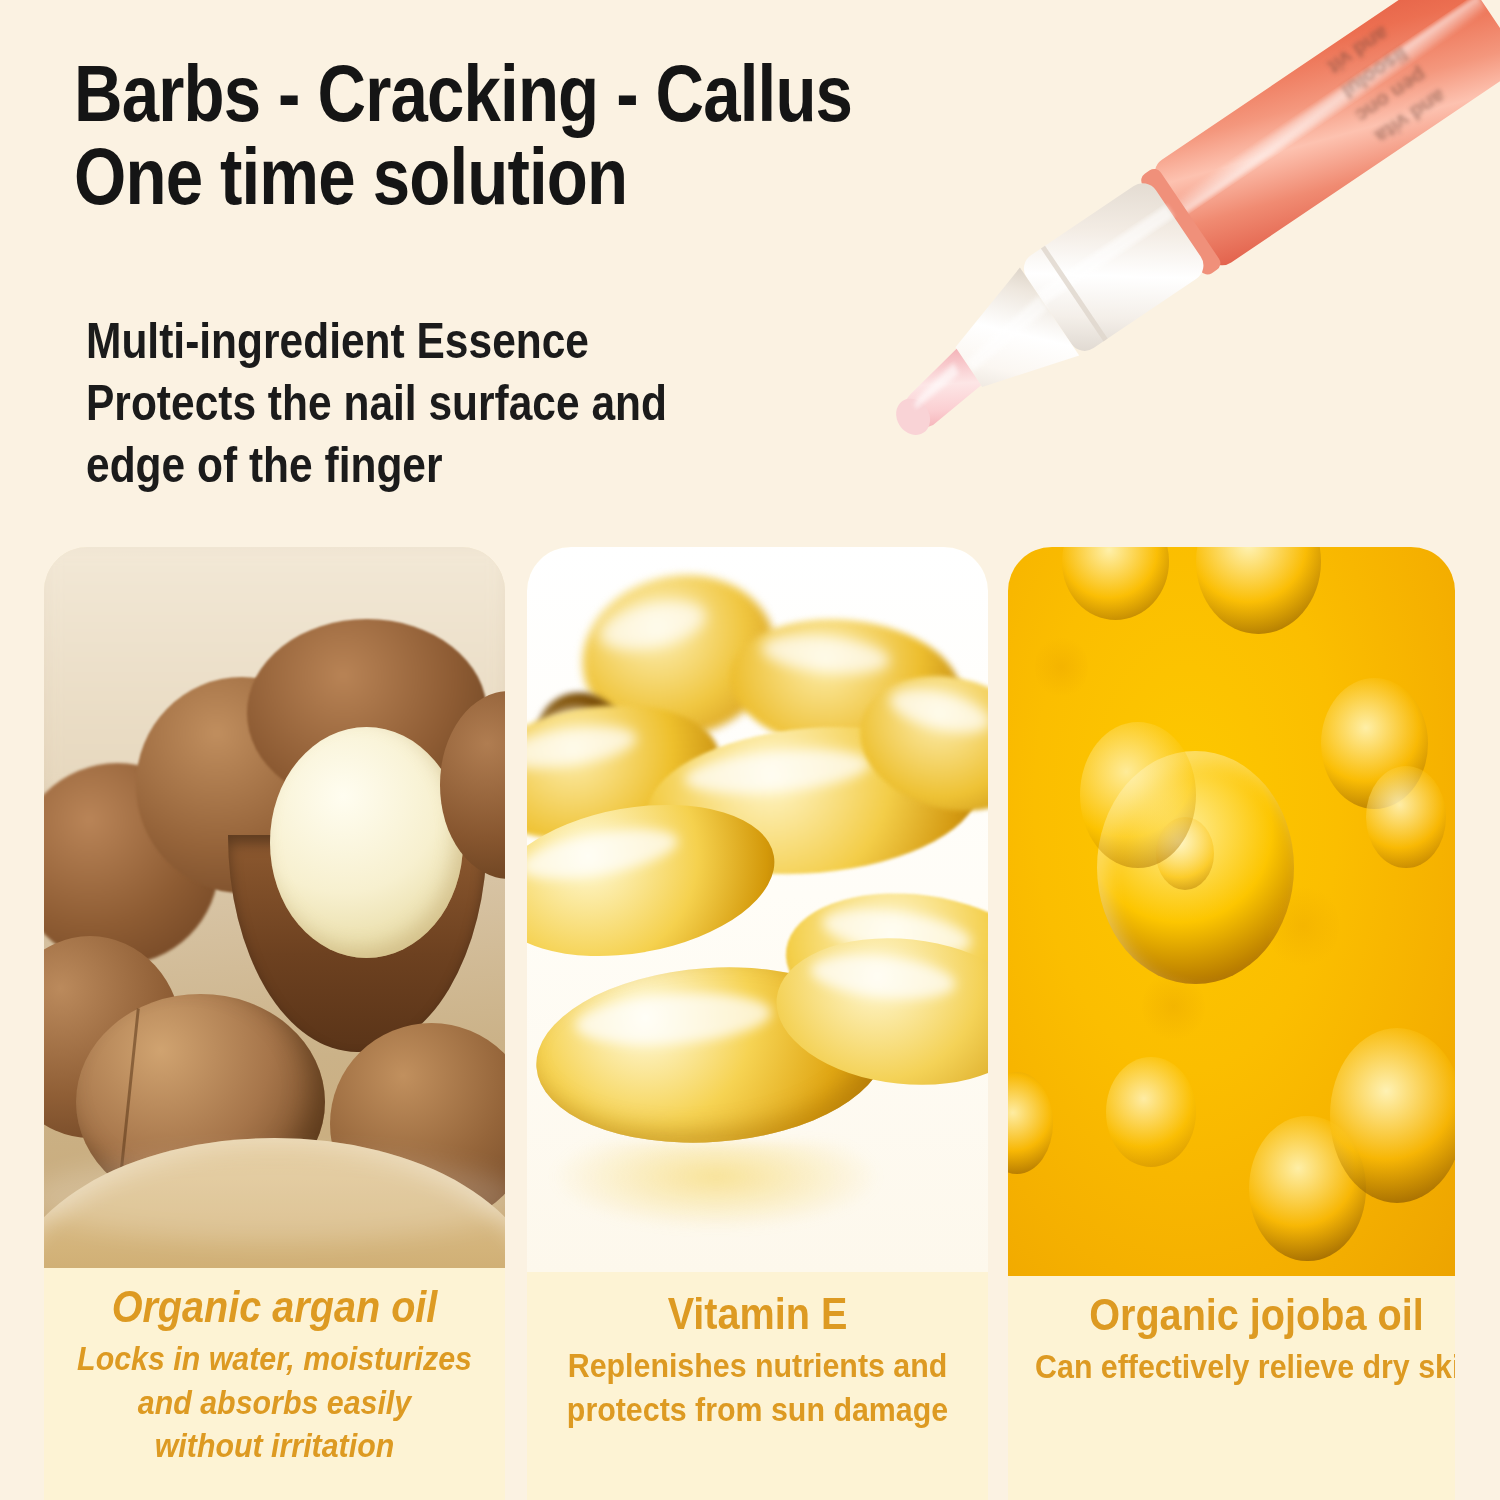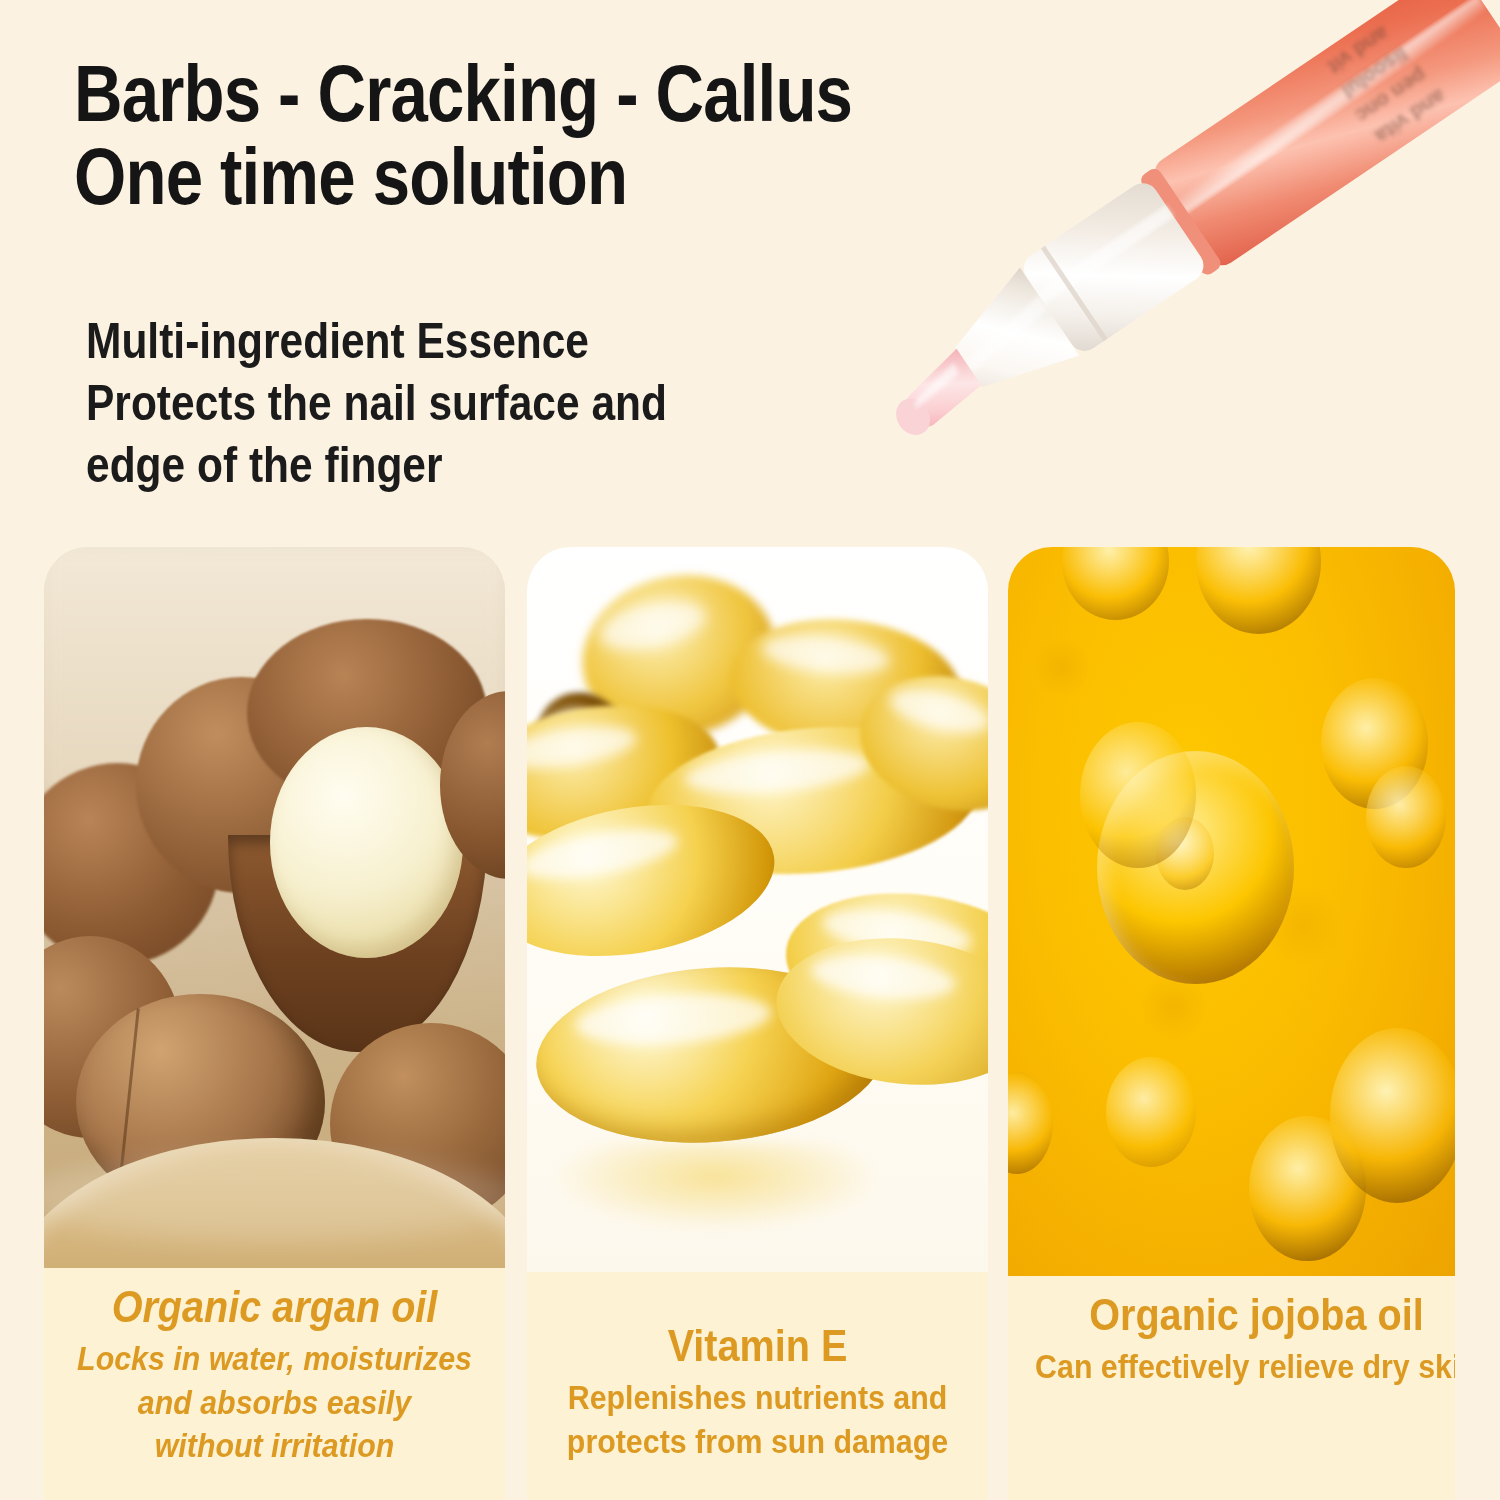--- a/index.html
+++ b/index.html
@@ -48,21 +48,21 @@
   .panel.p3 .photo{height:729px;}
 
   .cap{
     position:absolute;left:0;right:0;
     background:#fdf3d4;
     text-align:center;
     padding:14px 10px 0;
     box-sizing:border-box;
   }
   .panel.p1 .cap{top:721px;}
-  .panel.p2 .cap{top:760px;}
+  .panel.p2 .cap{top:728px;}
   .panel.p3 .cap{top:729px;text-align:right;}
 
   .cap-title{
     font-weight:600;font-size:44px;line-height:1.12;color:#dd9a22;
     transform:scaleX(.9);margin-bottom:6px;white-space:nowrap;
   }
   .cap-body{
     font-weight:600;font-size:33px;line-height:1.32;color:#dd9a22;
     transform:scaleX(.92);
   }

